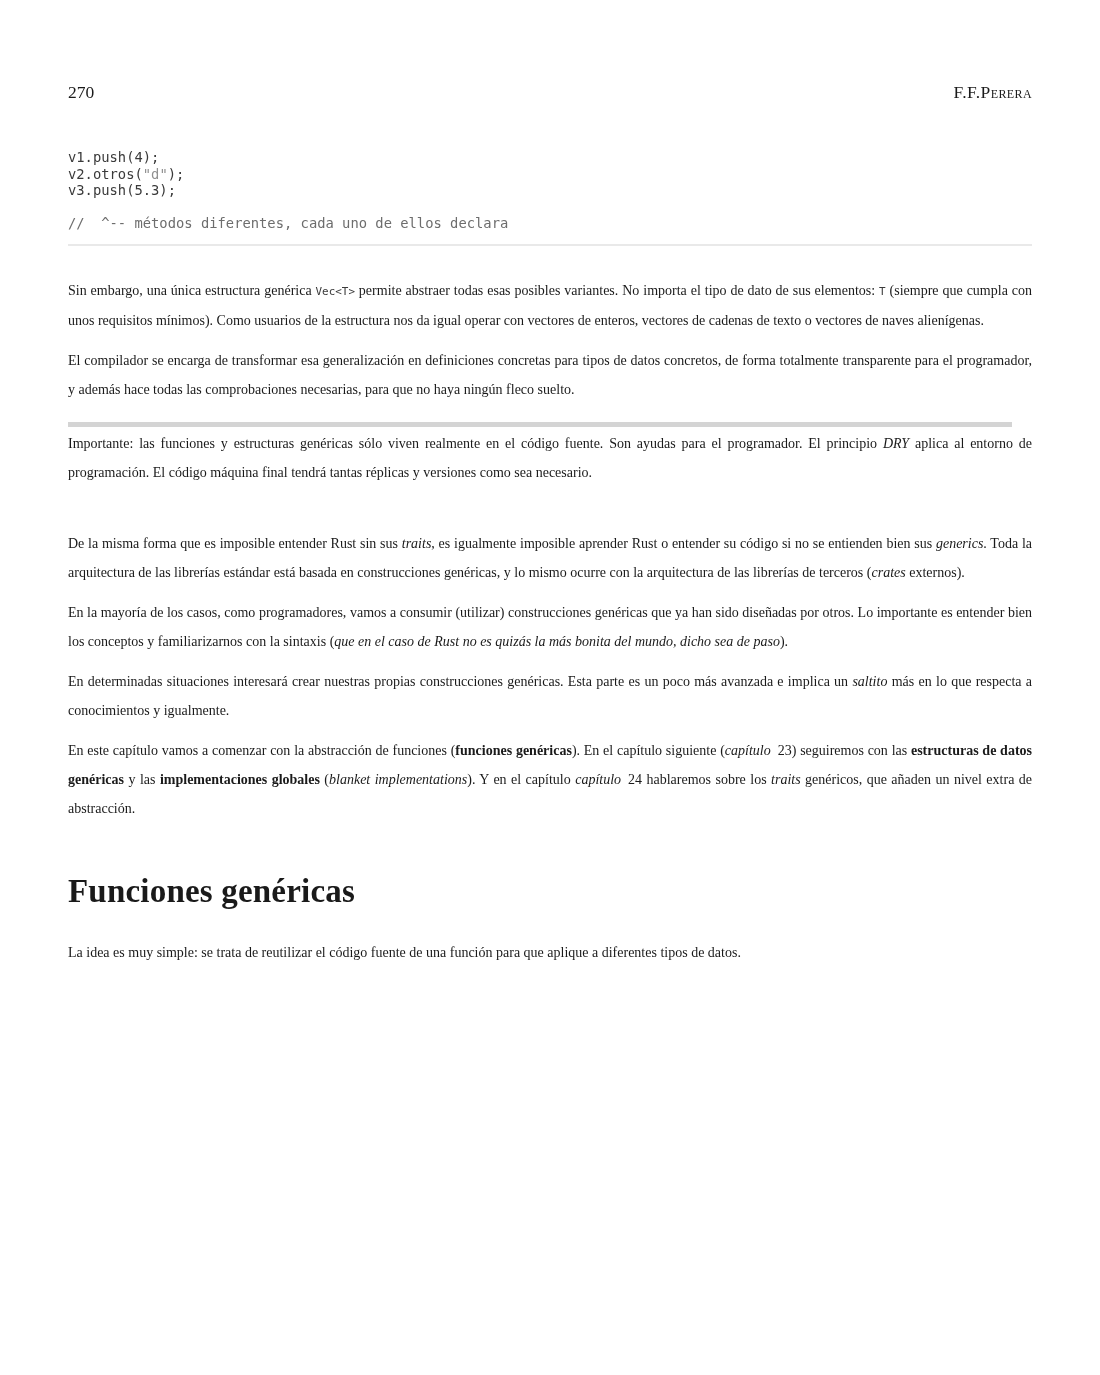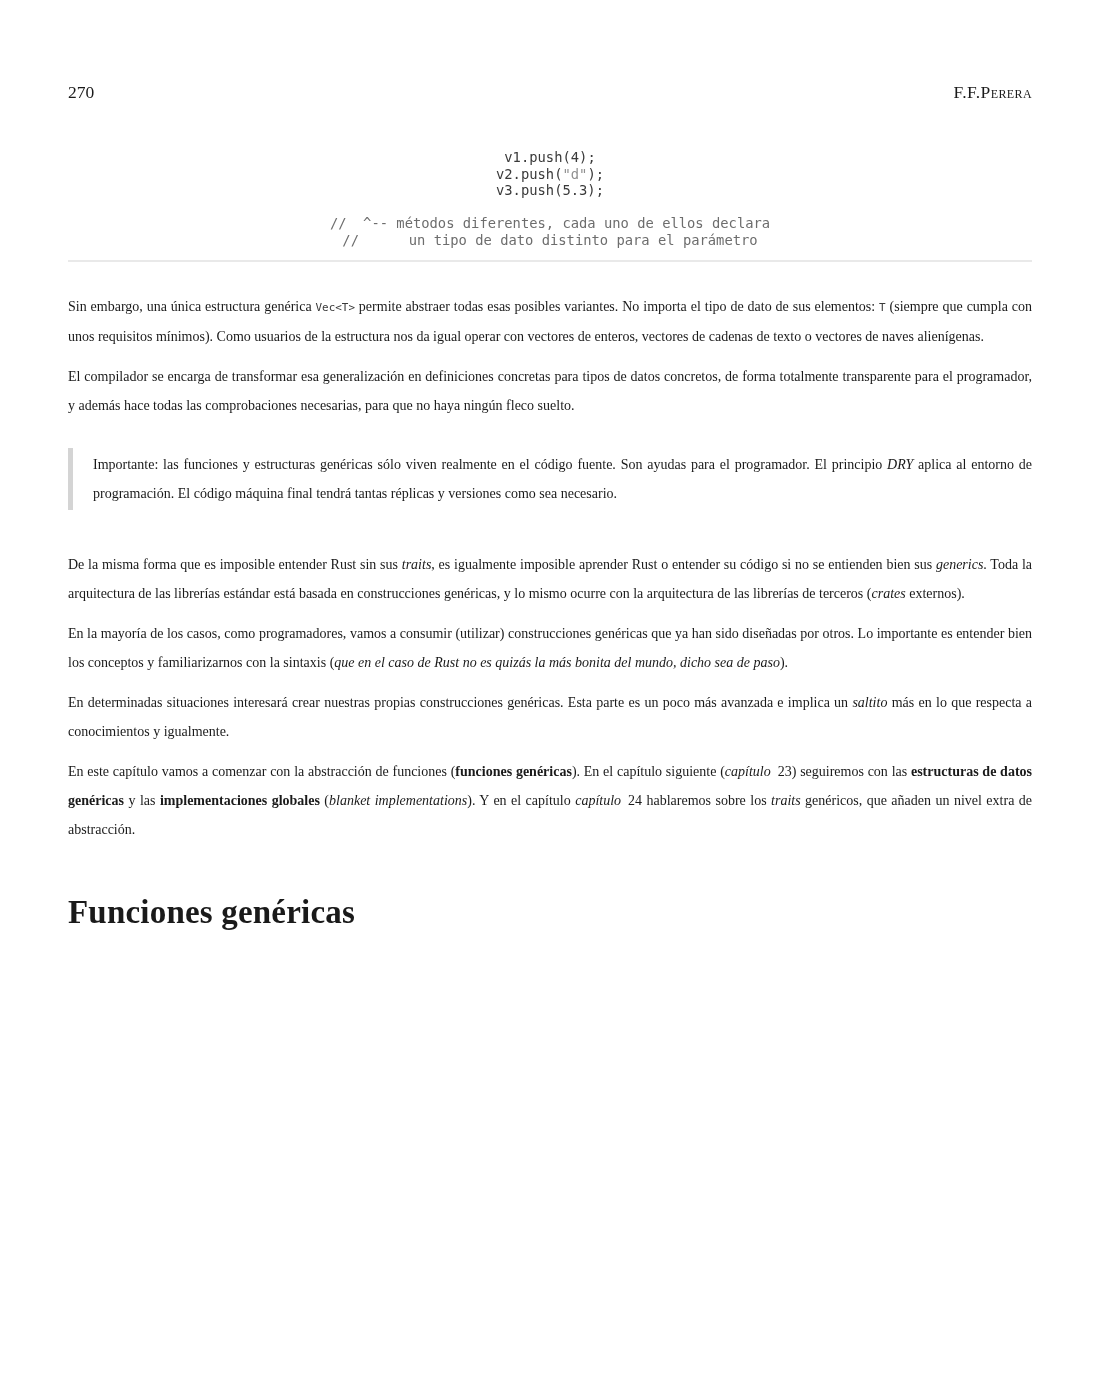--- a/index.html
+++ b/index.html
@@ -37,21 +37,20 @@
   .code-block {
     font-family: "DejaVu Sans Mono", "Liberation Mono", monospace;
     font-size: 13.8px;
     color: var(--code-text);
     margin-bottom: 12px;
   }
   .code-line {
     white-space: pre;
     line-height: 16.5px;
     min-height: 16.5px;
-    text-align: center;
   }
   .tok-code    { color: var(--code-text); }
   .tok-string  { color: var(--code-string); }
   .tok-comment { color: var(--code-comment); }
   .divider {
     border: none;
     border-top: 2px solid var(--divider);
     margin: 0 0 30px 0;
   }
   article p {
@@ -62,21 +61,22 @@
   }
   .run-i { font-style: italic; }
   .run-b { font-weight: bold; }
   .run-code {
     font-family: "DejaVu Sans Mono", "Liberation Mono", monospace;
     font-size: 0.78em;
     color: var(--code-text);
   }
   .callout {
     display: flex;
-    margin: 28px 0 40px 0;
+    margin: 18px 0 40px 0;
+    flex-direction: column;
   }
   .callout-bar {
     flex: 0 0 5px;
     background: var(--callout-bar);
     margin-right: 20px;
   }
   .callout p {
     margin-bottom: 0;
     padding: 2px 0;
   }
@@ -92,25 +92,24 @@
 
 <div class="page">
 
   <header class="page-header">
     <span class="page-number">270</span>
     <span class="author">F.F.Perera</span>
   </header>
 
   <section class="code-block">
       <div class="code-line"><span class="tok-code">v1.push(4);</span></div>
-      <div class="code-line"><span class="tok-code">v2.push(</span><span class="tok-string">"d"</span><span class="tok-code">);</span></div>
+      <div class="code-line"><span class="tok-code">v2.otros(</span><span class="tok-string">"d"</span><span class="tok-code">);</span></div>
       <div class="code-line"><span class="tok-code">v3.push(5.3);</span></div>
       <div class="code-line">&nbsp;</div>
       <div class="code-line"><span class="tok-comment">//  ^-- métodos diferentes, cada uno de ellos declara</span></div>
-      <div class="code-line"><span class="tok-comment">//      un tipo de dato distinto para el parámetro</span></div>
     </section>
 
   <hr class="divider">
 
   <article>
 
     <p><span>Sin embargo, una única estructura genérica </span><span class="run-code">Vec&lt;T&gt;</span><span> permite abstraer todas esas posibles variantes. No importa el tipo de dato de sus elementos: </span><span class="run-code">T</span><span> (siempre que cumpla con unos requisitos mínimos). Como usuarios de la estructura nos da igual operar con vectores de enteros, vectores de cadenas de texto o vectores de naves alienígenas.</span></p>
 
     <p><span>El compilador se encarga de transformar esa generalización en definiciones concretas para tipos de datos concretos, de forma totalmente transparente para el programador, y además hace todas las comprobaciones necesarias, para que no haya ningún fleco suelto.</span></p>
 
@@ -123,16 +122,17 @@
     <p><span>De la misma forma que es imposible entender Rust sin sus </span><span class="run-i">traits</span><span>, es igualmente imposible aprender Rust o entender su código si no se entienden bien sus </span><span class="run-i">generics</span><span>. Toda la arquitectura de las librerías estándar está basada en construcciones genéricas, y lo mismo ocurre con la arquitectura de las librerías de terceros (</span><span class="run-i">crates</span><span> externos).</span></p>
 
     <p><span>En la mayoría de los casos, como programadores, vamos a consumir (utilizar) construcciones genéricas que ya han sido diseñadas por otros. Lo importante es entender bien los conceptos y familiarizarnos con la sintaxis (</span><span class="run-i">que en el caso de Rust no es quizás la más bonita del mundo, dicho sea de paso</span><span>).</span></p>
 
     <p><span>En determinadas situaciones interesará crear nuestras propias construcciones genéricas. Esta parte es un poco más avanzada e implica un </span><span class="run-i">saltito</span><span> más en lo que respecta a conocimientos y igualmente.</span></p>
 
     <p><span>En este capítulo vamos a comenzar con la abstracción de funciones (</span><span class="run-b">funciones genéricas</span><span>). En el capítulo siguiente (</span><span class="run-i">capítulo</span><span> 23) seguiremos con las </span><span class="run-b">estructuras de datos genéricas</span><span> y las </span><span class="run-b">implementaciones globales</span><span> (</span><span class="run-i">blanket implementations</span><span>). Y en el capítulo </span><span class="run-i">capítulo</span><span> 24 hablaremos sobre los </span><span class="run-i">traits</span><span> genéricos, que añaden un nivel extra de abstracción.</span></p>
 
     <h1 class="section-heading">Funciones genéricas</h1>
 
+    <p><span>La idea es muy simple: se trata de reutilizar el código fuente de una función para que aplique a diferentes tipos de datos.</span></p>
 
   </article>
 
 </div>
 
 </body></html>

